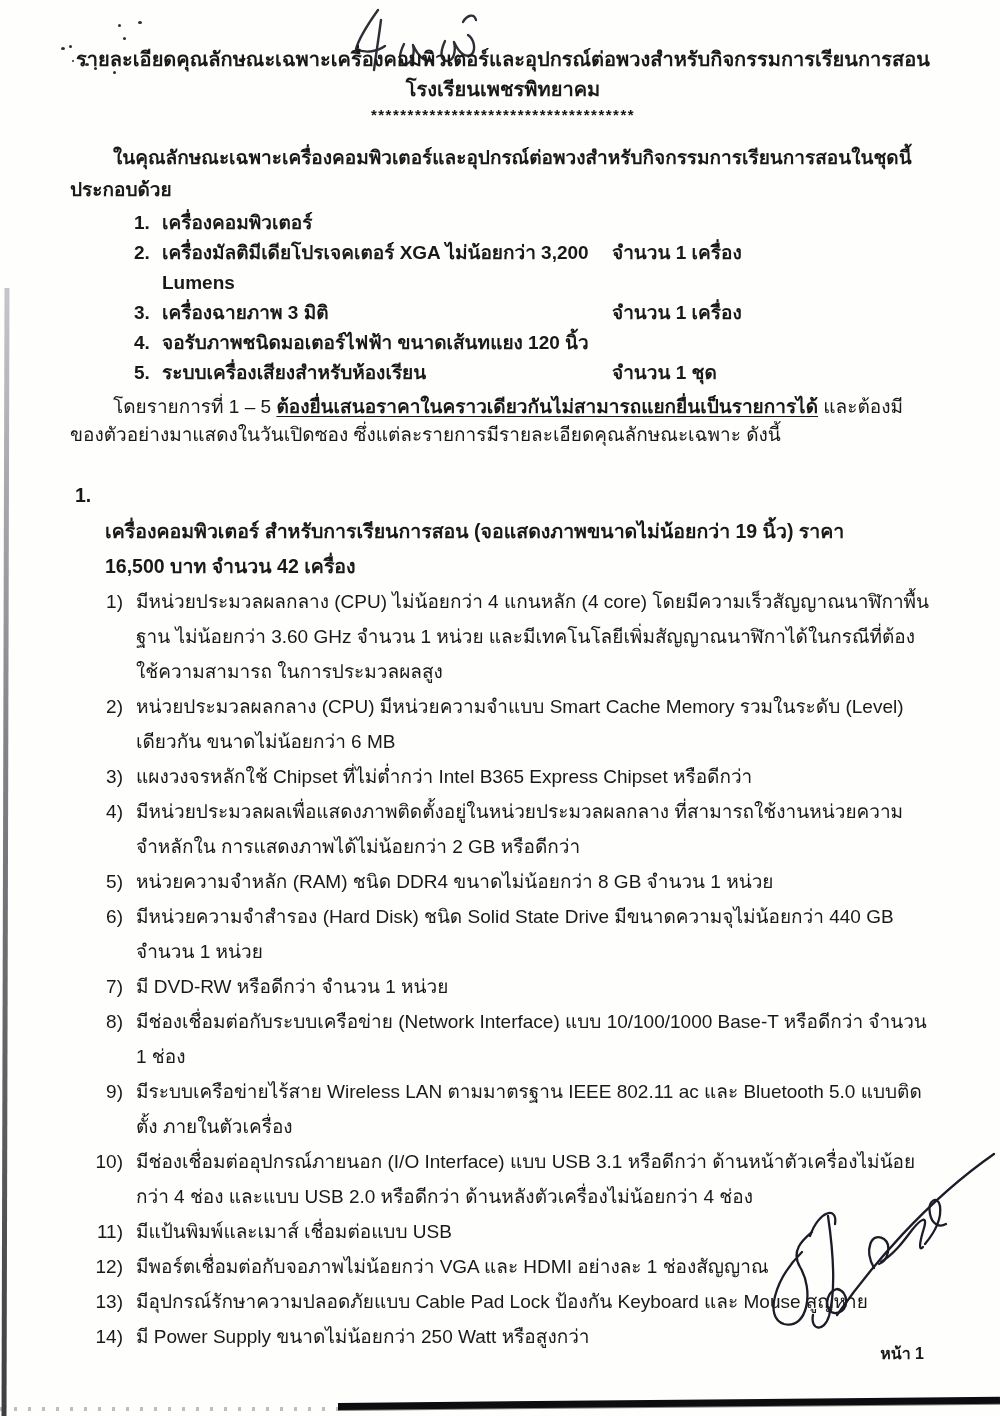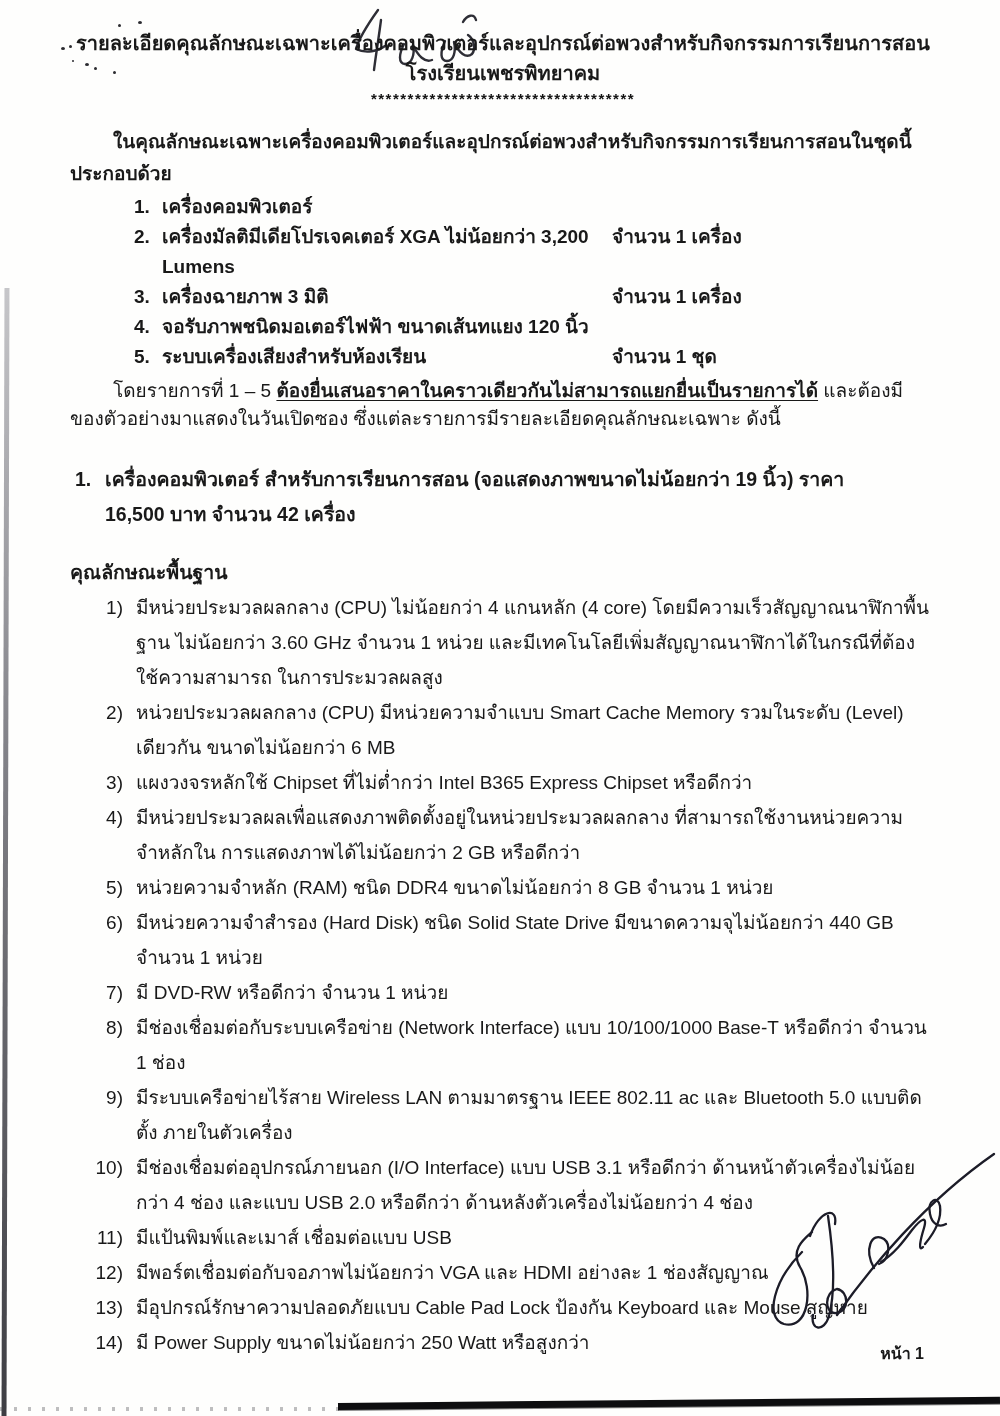--- a/index.html
+++ b/index.html
@@ -11,37 +11,37 @@
     overflow:hidden;
     font-family:"Liberation Sans","DejaVu Sans",sans-serif;
     color:#191919;
     -webkit-font-smoothing:antialiased;
   }
   .content{
     position:absolute;
     left:70px;right:64px;top:0;
   }
   
-  .title-block{padding-top:28px;text-align:center;}
+  .title-block{padding-top:44px;text-align:center;}
   .title-line1{font-size:20px;font-weight:bold;line-height:30px;}
   .title-line2{font-size:20px;font-weight:bold;line-height:30px;}
   .separator{font-size:15px;font-weight:bold;line-height:22px;letter-spacing:1.5px;color:#141414;}
   
   .lead{margin-top:16px;font-size:19px;line-height:32px;text-indent:43px;font-weight:600;}
   .equip-list{margin-top:2px;}
   .equip-row{display:flex;font-size:19px;line-height:30px;font-weight:600;}
   .equip-no{flex:0 0 28px;margin-left:64px;}
   .equip-name{flex:0 0 450px;}
   .equip-qty{flex:1;}
   .note{margin-top:5px;font-size:19px;line-height:28px;text-indent:43px;}
   .note .u{font-weight:bold;text-decoration:underline;text-underline-offset:3px;}
   
   .sec-head{display:flex;margin-top:29px;font-size:19.5px;font-weight:bold;line-height:35px;}
   .sec-no{flex:0 0 30px;margin-left:5px;}
-  .sec-text{flex:1;max-width:800px;}
+  .sec-text{flex:1;max-width:800px;margin-top:36px;}
   .sub-head{margin-top:23px;font-size:19.5px;font-weight:bold;line-height:35px;}
   
   .spec-list{margin-top:0;}
   .spec{display:flex;font-size:19px;line-height:35px;}
   .spec-no{flex:0 0 53px;text-align:right;padding-right:13px;}
   .spec-text{flex:1;max-width:802px;overflow-wrap:break-word;}
   
   .handwritten{
     position:absolute;left:348px;top:4px;width:140px;height:72px;
     pointer-events:none;
@@ -129,21 +129,20 @@
       </div>
     </div>
 
     <div class="note"><span>โดยรายการที่ 1 – 5 </span><span class="u">ต้องยื่นเสนอราคาในคราวเดียวกันไม่สามารถแยกยื่นเป็นรายการได้</span><span> และต้องมีของตัวอย่างมาแสดงในวันเปิดซอง ซึ่งแต่ละรายการมีรายละเอียดคุณลักษณะเฉพาะ ดังนี้</span></div>
 
     <div class="sec-head">
       <span class="sec-no">1.</span>
       <span class="sec-text">เครื่องคอมพิวเตอร์ สำหรับการเรียนการสอน (จอแสดงภาพขนาดไม่น้อยกว่า 19 นิ้ว) ราคา 16,500 บาท จำนวน 42 เครื่อง</span>
     </div>
 
-    <div class="sub-head">คุณลักษณะพื้นฐาน</div>
 
     <div class="spec-list">
       <div class="spec">
         <span class="spec-no">1)</span>
         <span class="spec-text">มีหน่วยประมวลผลกลาง (CPU) ไม่น้อยกว่า 4 แกนหลัก (4 core) โดยมีความเร็วสัญญาณนาฬิกาพื้นฐาน ไม่น้อยกว่า 3.60 GHz จำนวน 1 หน่วย และมีเทคโนโลยีเพิ่มสัญญาณนาฬิกาได้ในกรณีที่ต้องใช้ความสามารถ ในการประมวลผลสูง</span>
       </div>
       <div class="spec">
         <span class="spec-no">2)</span>
         <span class="spec-text">หน่วยประมวลผลกลาง (CPU) มีหน่วยความจำแบบ Smart Cache Memory รวมในระดับ (Level)  เดียวกัน ขนาดไม่น้อยกว่า 6 MB</span>
       </div>

